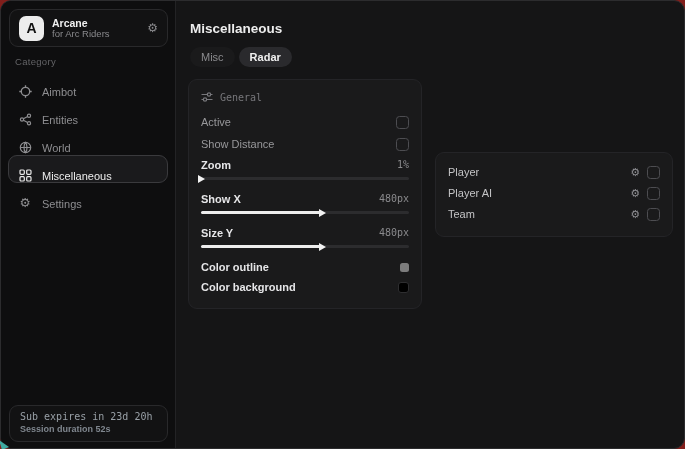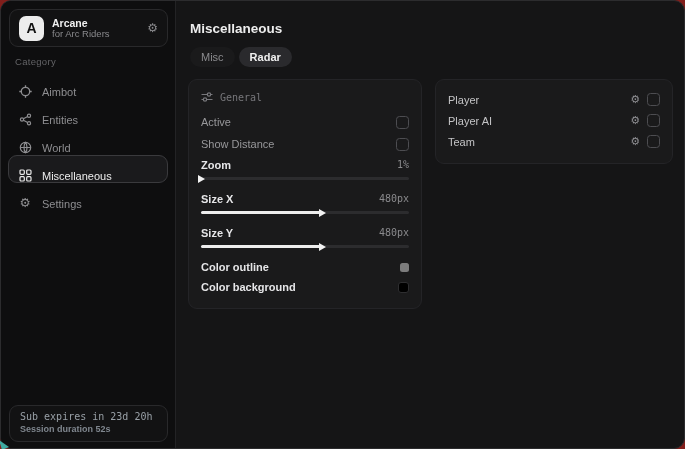--- a/index.html
+++ b/index.html
@@ -32,21 +32,21 @@
   .footer-line2 { font-size:9px; font-weight:bold; color:#7f868e; margin-top:2px; }
 
   
   .main { position:absolute; left:176px; right:0; top:0; bottom:0; }
   .page-title { position:absolute; left:13px; top:20px; font-size:13.5px; font-weight:bold; color:#ededed; }
 
   .tabs { position:absolute; left:13px; top:46px; display:flex; gap:4px; }
   .tab { font-size:11px; padding:4px 11px; border-radius:13px; color:#8a8a8d; background:#1a1a1b; cursor:pointer; }
   .tab.active { background:#2a2a2d; color:#f0f0f0; font-weight:bold; }
 
-  .panels { position:absolute; left:11px; top:78px; display:flex; gap:13px; align-items:flex-start; }
+  .panels { position:absolute; left:11px; top:78px; display:flex; gap:13px; align-items:center; }
   .panel { background:#1a1a1b; border:1px solid #242427; border-radius:9px; padding:9px 12px 11px; }
   .panel-general { width:234px; }
   .panel-entities { width:238px; }
 
   .panel-header { display:flex; align-items:center; gap:7px; color:#77777b; font-family:"DejaVu Sans Mono", monospace; font-size:10px; margin-bottom:8px; margin-top:2px; }
   .panel-header svg { display:block; }
 
   .row { display:flex; align-items:center; justify-content:space-between; height:22px; }
   .row-label { font-size:11px; color:#98989b; }
   .row-label.bright { color:#e6e6e8; font-weight:bold; }
@@ -176,21 +176,21 @@
           <span class="row-label bright">Zoom</span>
           <span class="row-value">1%</span>
         </div>
         <div class="slider">
           <div class="slider-fill" style="width: 0%;">
             <span class="slider-handle"></span>
           </div>
         </div>
 
         <div class="row" style="height:19px;">
-          <span class="row-label bright">Size X</span>
+          <span class="row-label bright">Show X</span>
           <span class="row-value">480px</span>
         </div>
         <div class="slider">
           <div class="slider-fill" style="width: 58%;">
             <span class="slider-handle"></span>
           </div>
         </div>
 
         <div class="row" style="height:19px;">
           <span class="row-label bright">Size Y</span>

